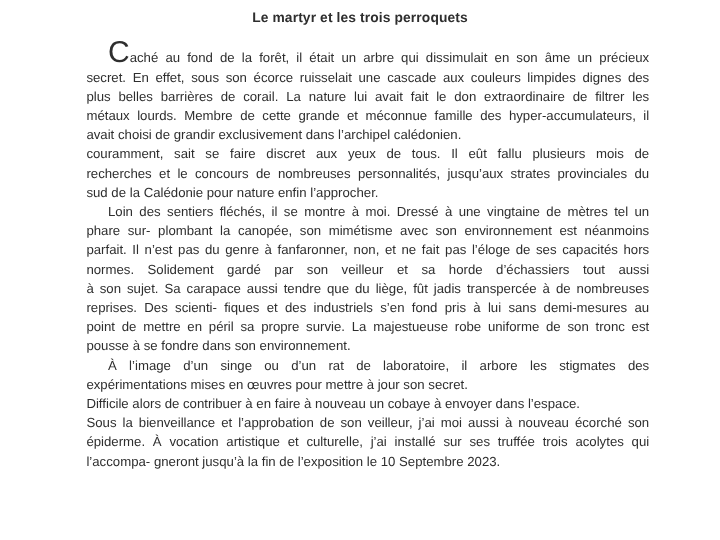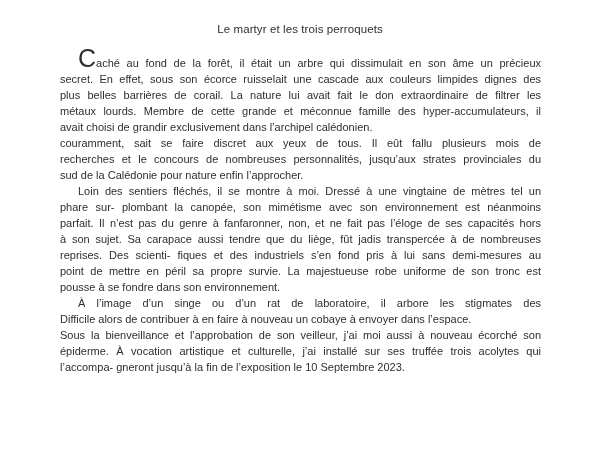--- a/index.html
+++ b/index.html
@@ -10,37 +10,38 @@
   .page {
     position: relative;
     width: 600px;
     height: 450px;
     overflow: hidden;
     background: #ffffff;
     color: #2e2e2e;
     font-family: "Liberation Sans", sans-serif;
   }
   .title {
-    margin-top: 21px;
+    margin-top: 7px;
     text-align: center;
-    font-weight: normal;
+    font-weight: bold;
     font-size: 11.5px;
     line-height: 16px;
     letter-spacing: 0.1px;
   }
   .body {
     margin: 18px 59px 0 60px;
     width: 481px;
   }
   .para { margin: 0; padding: 0; }
   .ln {
     font-size: 11px;
     line-height: 16px;
     height: 16px;
     white-space: normal;
+    margin-left: 12px;
   }
   
   .j {
     text-align: justify;
     text-align-last: justify;
   }
   
   .ind { text-indent: 18px; }
   
   .bigcap {
@@ -69,31 +70,33 @@
     <div class="para">
       <div class="ln j">couramment, sait se faire discret aux yeux de tous. Il eût fallu plusieurs mois de</div>
       <div class="ln j">recherches et le concours de nombreuses personnalités, jusqu’aux strates provinciales du</div>
       <div class="ln">sud de la Calédonie pour nature enfin l’approcher.</div>
     </div>
 
     <div class="para">
       <div class="ln j ind">Loin des sentiers fléchés, il se montre à moi. Dressé à une vingtaine de mètres tel un</div>
       <div class="ln j">phare sur- plombant la canopée, son mimétisme avec son environnement est néanmoins</div>
       <div class="ln j">parfait. Il n’est pas du genre à fanfaronner, non, et ne fait pas l’éloge de ses capacités hors</div>
+      <div class="ln j">normes. Solidement gardé par son veilleur et sa horde d’échassiers tout aussi</div>
     </div>
 
     <div class="para">
       <div class="ln j">à son sujet. Sa carapace aussi tendre que du liège, fût jadis transpercée à de nombreuses</div>
       <div class="ln j">reprises. Des scienti- fiques et des industriels s’en fond pris à lui sans demi-mesures au</div>
       <div class="ln j">point de mettre en péril sa propre survie. La majestueuse robe uniforme de son tronc est</div>
       <div class="ln">pousse à se fondre dans son environnement.</div>
     </div>
 
     <div class="para">
       <div class="ln j ind">À l’image d’un singe ou d’un rat de laboratoire, il arbore les stigmates des</div>
+      <div class="ln">expérimentations mises en œuvres pour mettre à jour son secret.</div>
     </div>
 
     <div class="para">
       <div class="ln">Difficile alors de contribuer à en faire à nouveau un cobaye à envoyer dans l’espace.</div>
     </div>
 
     <div class="para">
       <div class="ln j">Sous la bienveillance et l’approbation de son veilleur, j’ai moi aussi à nouveau écorché son</div>
       <div class="ln j">épiderme. À vocation artistique et culturelle, j’ai installé sur ses truffée trois acolytes qui</div>
       <div class="ln">l’accompa- gneront jusqu’à la fin de l’exposition le 10 Septembre 2023.</div>

